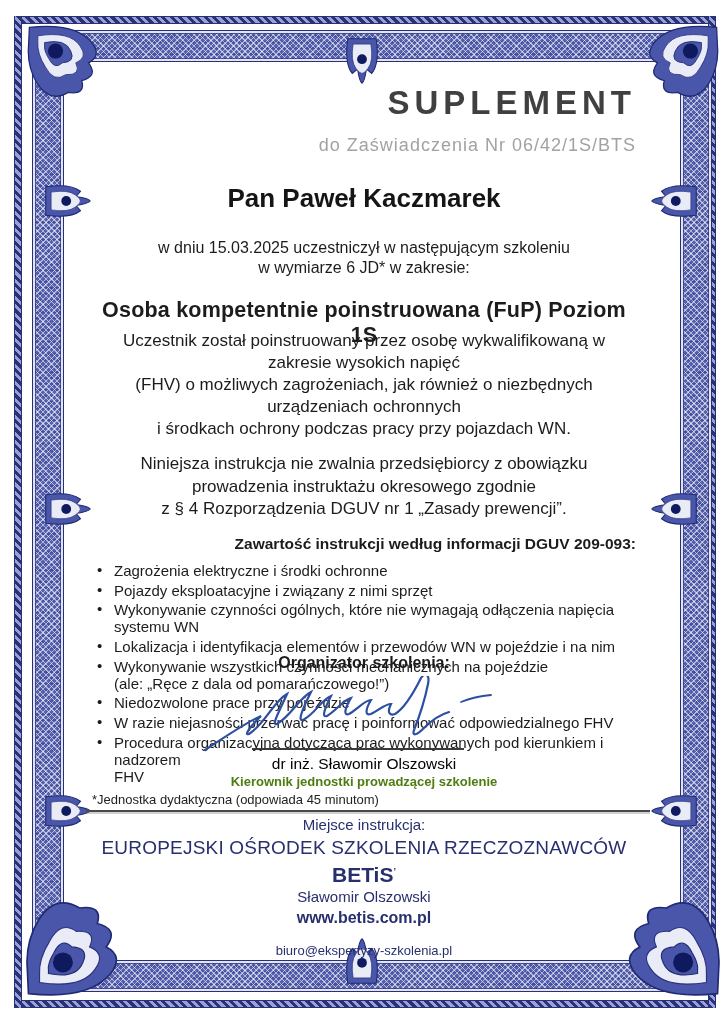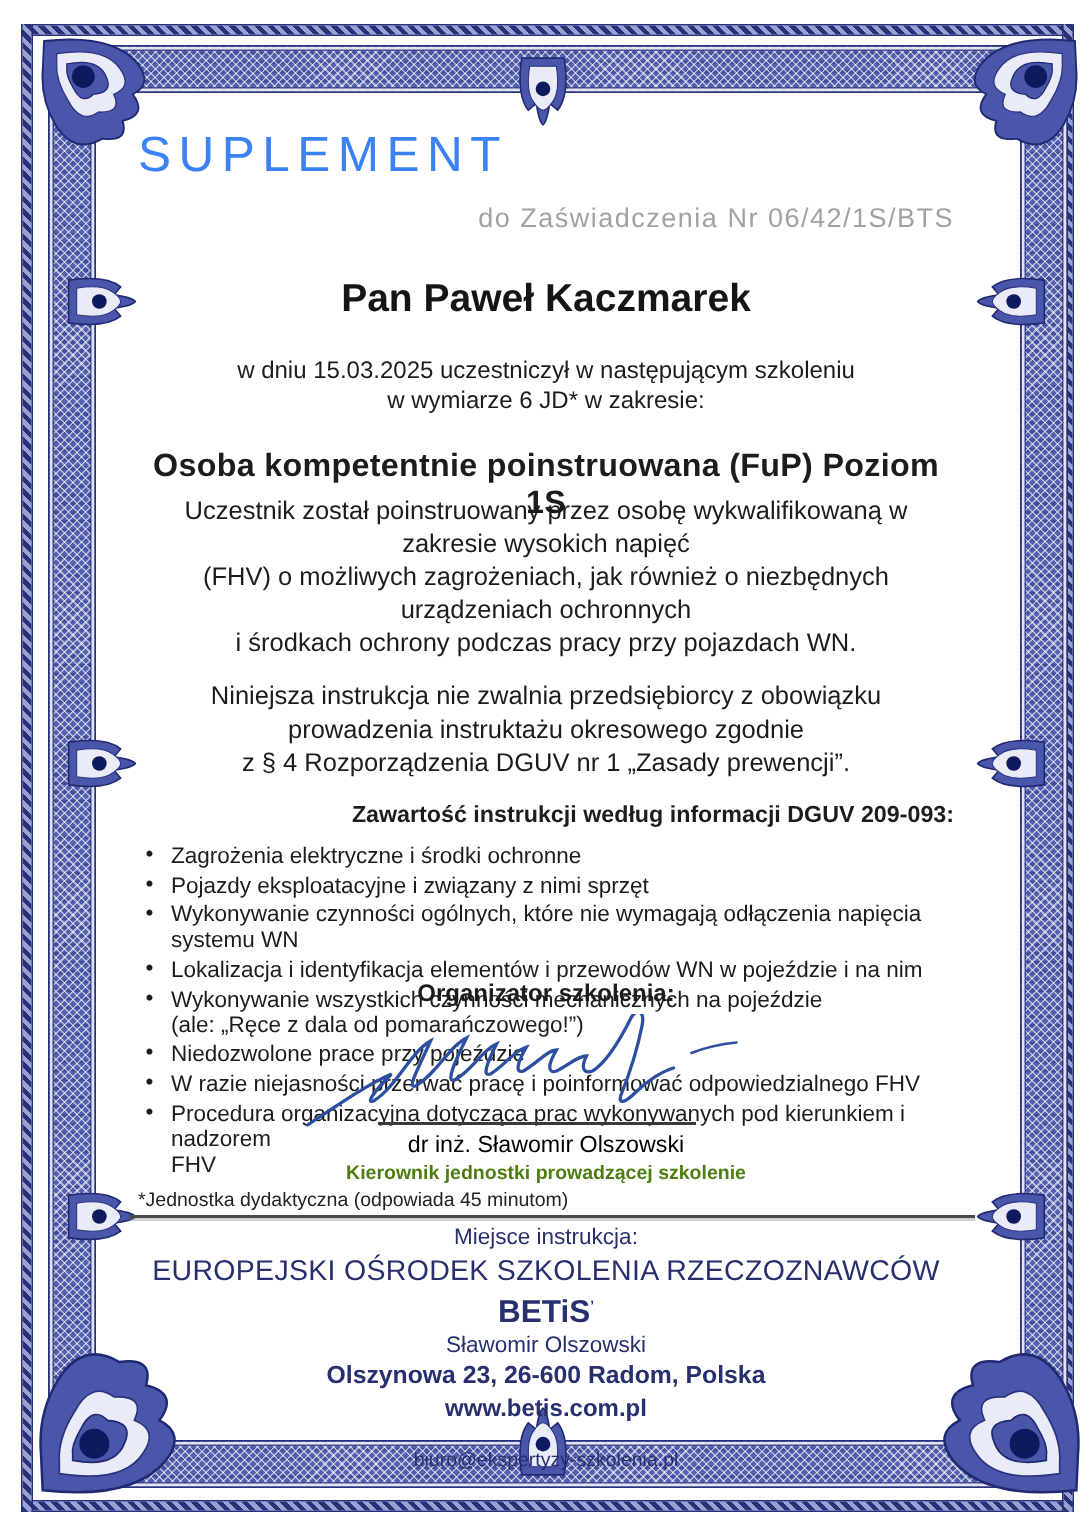--- a/index.html
+++ b/index.html
@@ -39,21 +39,21 @@
   .medallion.left{left:44px;}
   .medallion.right{right:26px;transform:scaleX(-1);}
   .medallion.m1{top:182px;} .medallion.m2{top:490px;} .medallion.m3{top:792px;}
   .medallion.topc{left:338px;top:42px;transform:rotate(90deg);}
   .medallion.botc{left:338px;bottom:44px;transform:rotate(-90deg);}
 
   
   .content{position:absolute;left:92px;right:88px;top:0;bottom:0;}
   .blk{position:absolute;left:0;right:0;}
 
-  .suplement{font-size:33px;font-weight:400;letter-spacing:5px;color:#3b82f6;text-align:left;}
+  .suplement{font-size:33px;font-weight:700;letter-spacing:5px;color:#404040;text-align:right;}
   .subtitle{margin-top:13px;font-size:18px;letter-spacing:1px;color:#a2a2a6;text-align:right;}
   .recipient{margin-top:27px;font-size:26px;font-weight:700;color:#151515;text-align:center;}
   .introl{margin-top:24px;font-size:16px;text-align:center;line-height:1.28;white-space:pre-line;}
   .course{margin-top:19px;font-size:21.5px;font-weight:700;text-align:center;letter-spacing:.2px;}
 
   .para{font-size:17px;line-height:1.3;text-align:center;white-space:pre-line;}
   .para + .para{margin-top:13px;}
   .listhead{margin-top:15px;font-size:15.5px;font-weight:700;text-align:right;}
   ul.items{margin:10px 0 0 0;padding:0 0 0 22px;list-style:none;}
   ul.items li{
@@ -202,19 +202,18 @@
     </div>
 
     <div class="blk footnote" style="top:792px;">*Jednostka dydaktyczna (odpowiada 45 minutom)</div>
     <div class="rule" style="top:810px;"></div>
 
     <div class="blk footer" style="top:816px;">
       <div class="f-place">Miejsce instrukcja:</div>
       <div class="f-org">EUROPEJSKI OŚRODEK SZKOLENIA RZECZOZNAWCÓW</div>
       <div class="f-brand"><span>BETiS</span><sup>’</sup></div>
       <div class="f-person">Sławomir Olszowski</div>
-      <div class="f-addr">Olszynowa 23, 26-600 Radom, Polska</div>
       <div class="f-site">www.betis.com.pl</div>
       <div class="f-email">biuro@ekspertyzy-szkolenia.pl</div>
     </div>
 
   </div>
 </div>
 
 </body></html>

